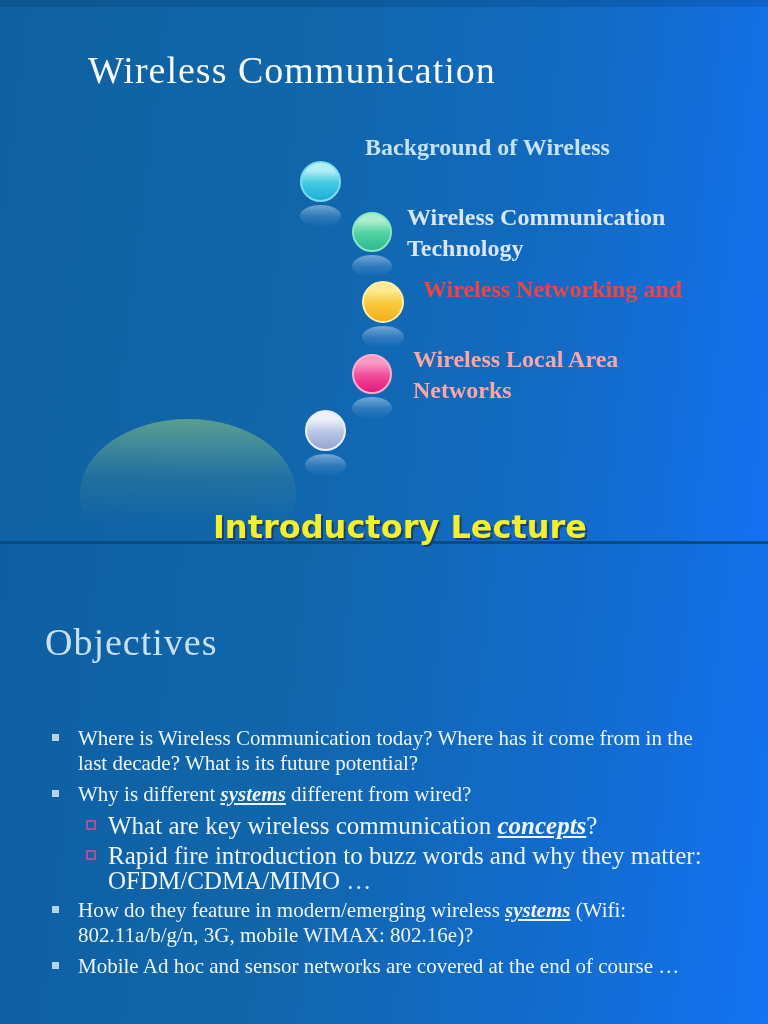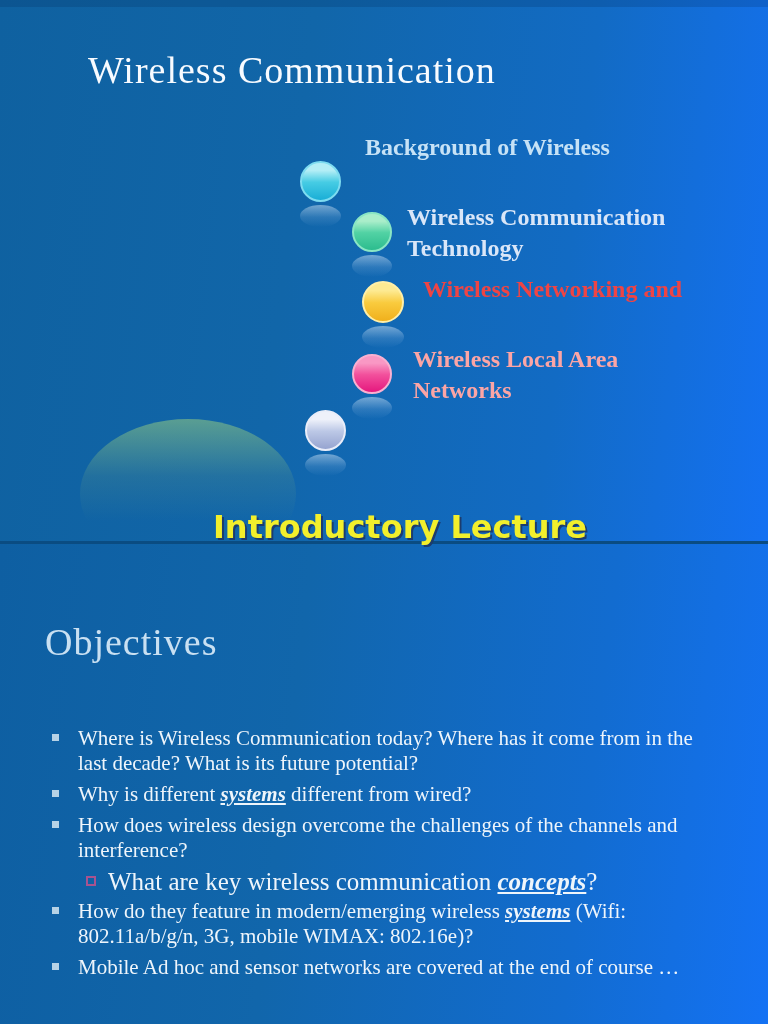--- a/index.html
+++ b/index.html
@@ -112,27 +112,27 @@
   <h2 class="slide2-title" style="color: rgb(201, 224, 242);">Objectives</h2>
   <div class="bullets" style="color: rgb(238, 245, 251);">
       <div class="bullet level1">
         <span class="marker"></span>
         <span class="btext"><span>Where is Wireless Communication today? Where has it come from in the last decade? What is its future potential?</span></span>
       </div>
       <div class="bullet level1">
         <span class="marker"></span>
         <span class="btext"><span>Why is different </span><span class="em-word">systems</span><span> different from wired?</span></span>
       </div>
-      <div class="bullet level1">
+      <div class="bullet level2">
         <span class="marker"></span>
-        <span class="btext"><span>How does wireless design overcome the challenges of the channels and interference?</span></span>
+        <span class="btext"><span>What are key wireless communication </span><span class="em-word">concepts</span><span>?</span></span>
       </div>
       <div class="bullet level2">
         <span class="marker"></span>
-        <span class="btext"><span>What are key wireless communication </span><span class="em-word">concepts</span><span>?</span></span>
+        <span class="btext"><span>Rapid fire introduction to buzz words and why they matter: OFDM/CDMA/MIMO …</span></span>
       </div>
       <div class="bullet level1">
         <span class="marker"></span>
         <span class="btext"><span>How do they feature in modern/emerging wireless </span><span class="em-word">systems</span><span> (Wifi: 802.11a/b/g/n, 3G, mobile WIMAX: 802.16e)?</span></span>
       </div>
       <div class="bullet level1">
         <span class="marker"></span>
         <span class="btext"><span>Mobile Ad hoc and sensor networks are covered at the end of course …</span></span>
       </div>
     </div>

